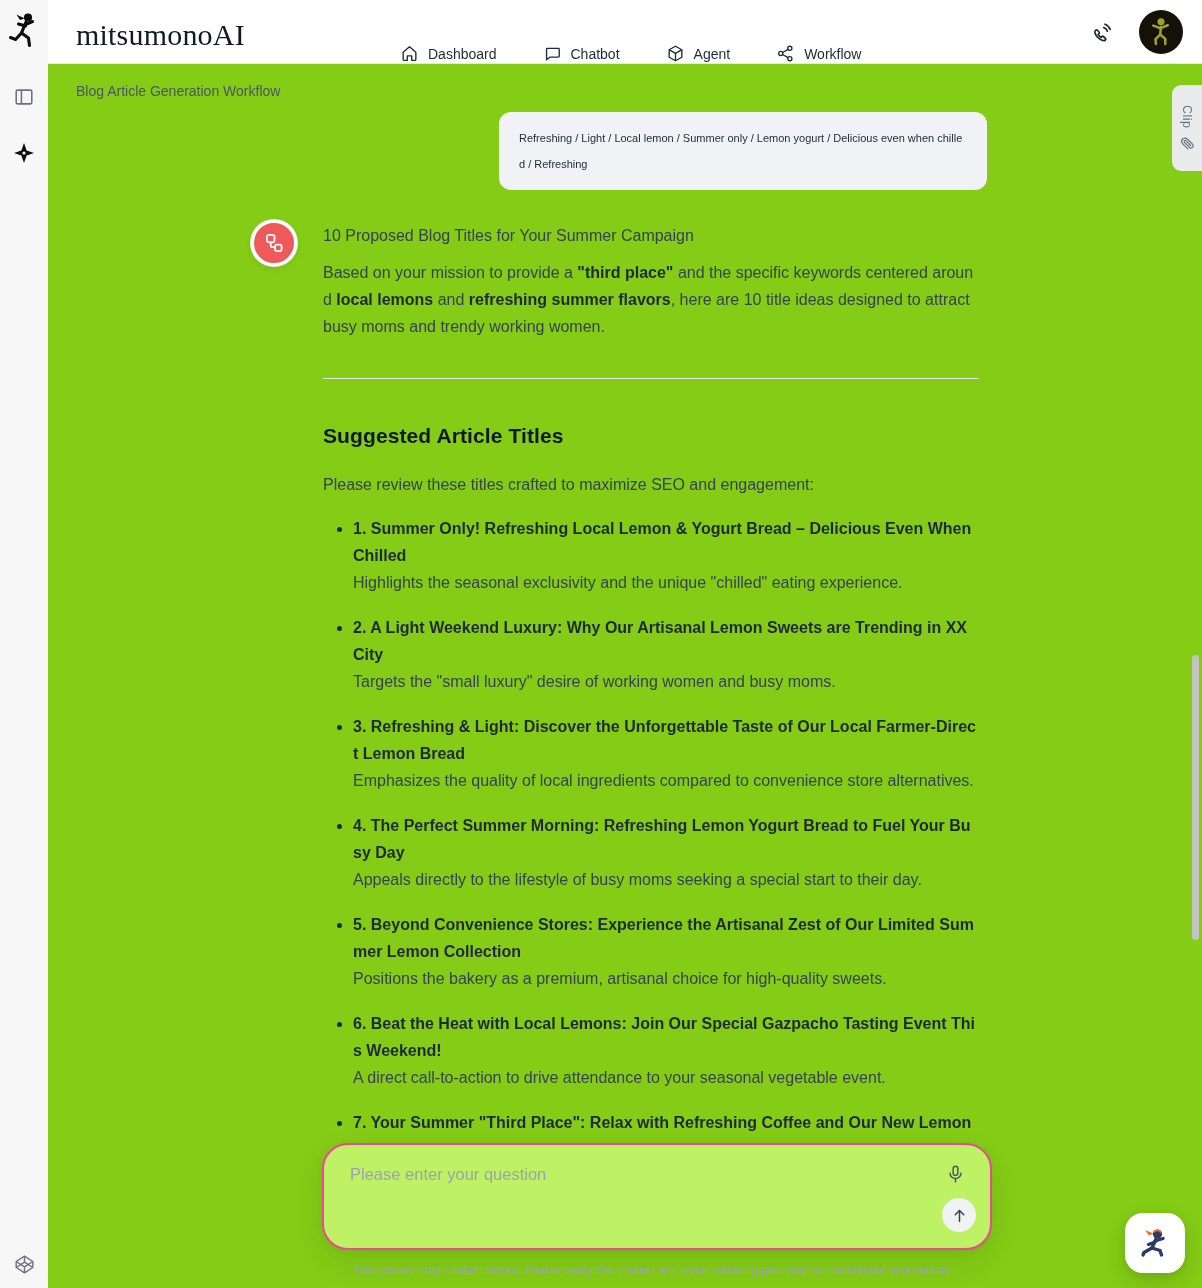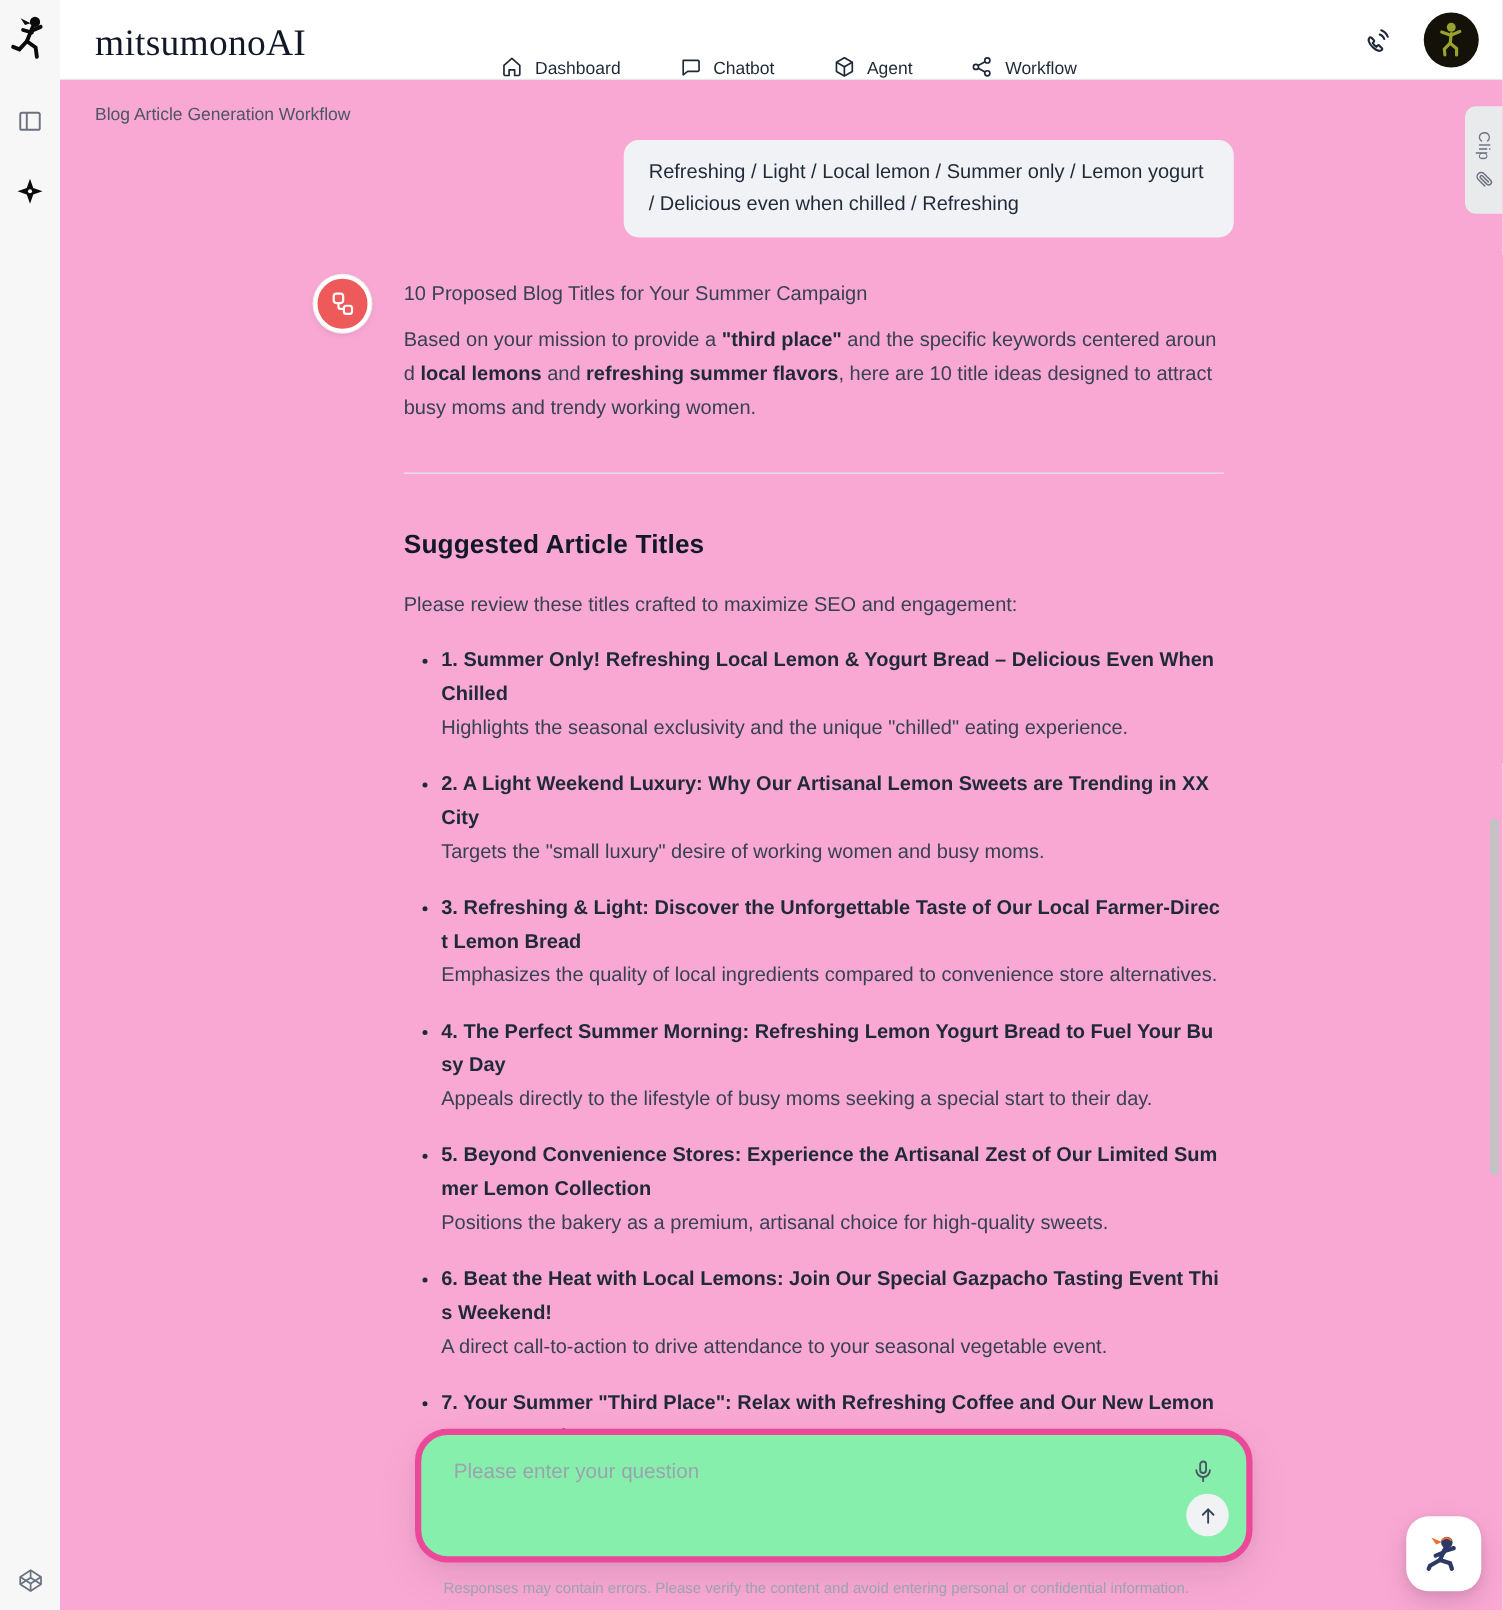--- a/index.html
+++ b/index.html
@@ -36,28 +36,28 @@
   .nav-item { display: flex; align-items: center; gap: 9px; font-size: 14px; color: #1f2937; cursor: pointer; }
   .nav-item svg { display: block; }
   .header-right { position: absolute; right: 19px; top: 0; height: 63px; display: flex; align-items: center; gap: 26px; }
   .phone-btn { cursor: pointer; display: flex; }
   .avatar {
     width: 44px; height: 44px; border-radius: 50%; background: #131108;
     display: flex; align-items: center; justify-content: center; cursor: pointer; overflow: hidden;
   }
 
   
-  .main { position: absolute; left: 48px; top: 64px; right: 0; bottom: 0; background: #f9a8d4; overflow: hidden; }
+  .main { position: absolute; left: 48px; top: 64px; right: 0; bottom: 0; background: #84cc16; overflow: hidden; }
   .breadcrumb { margin: 19px 0 0 28px; font-size: 14px; color: #4b5563; }
 
   .chat-col { width: 656px; margin-left: 283px; }
   .user-row { display: flex; justify-content: flex-end; margin-top: 13px; }
   .user-bubble {
     width: 488px; background: #f0f2f5; border-radius: 12px;
-    padding: 13px 20px; font-size: 16px; line-height: 26px; color: #1f2937;
+    padding: 13px 20px; font-size: 11px; line-height: 26px; color: #1f2937;
     word-break: break-all;
   }
 
   .assistant-row { display: flex; margin-top: 30px; margin-left: -80px; }
   .assistant-avatar {
     flex: 0 0 auto; width: 46px; height: 46px; border-radius: 50%;
     background: #ee5a5a; border: 3px solid #ffffff;
     box-shadow: 0 0 0 1px #ececec, 0 2px 6px rgba(0,0,0,.10);
     display: flex; align-items: center; justify-content: center; margin-right: 26px;
   }
@@ -83,22 +83,22 @@
   .clip-tab svg { display: block; }
 
   
   .scroll-thumb {
     position: absolute; right: 3px; top: 655px; width: 7px; height: 285px;
     background: #c3c3c6; border-radius: 4px; z-index: 25; cursor: pointer;
   }
 
   
   .composer {
-    position: absolute; left: 332px; top: 1143px; width: 670px; height: 107px;
-    background: #86efac; border: 5px solid #ec4899; border-radius: 26px;
+    position: absolute; left: 322px; top: 1143px; width: 670px; height: 107px;
+    background: #bef264; border: 2px solid #ec4899; border-radius: 26px;
     box-shadow: 0 12px 32px rgba(0,0,0,.09), 0 2px 8px rgba(0,0,0,.04);
     z-index: 40;
   }
   .composer textarea {
     position: absolute; left: 26px; top: 20px; width: 560px; height: 70px;
     border: none; outline: none; resize: none; background: transparent;
     font-family: "Liberation Sans", "DejaVu Sans", sans-serif;
     font-size: 16.5px; color: #1f2937;
   }
   .composer textarea::placeholder { color: #9ca3af; }

